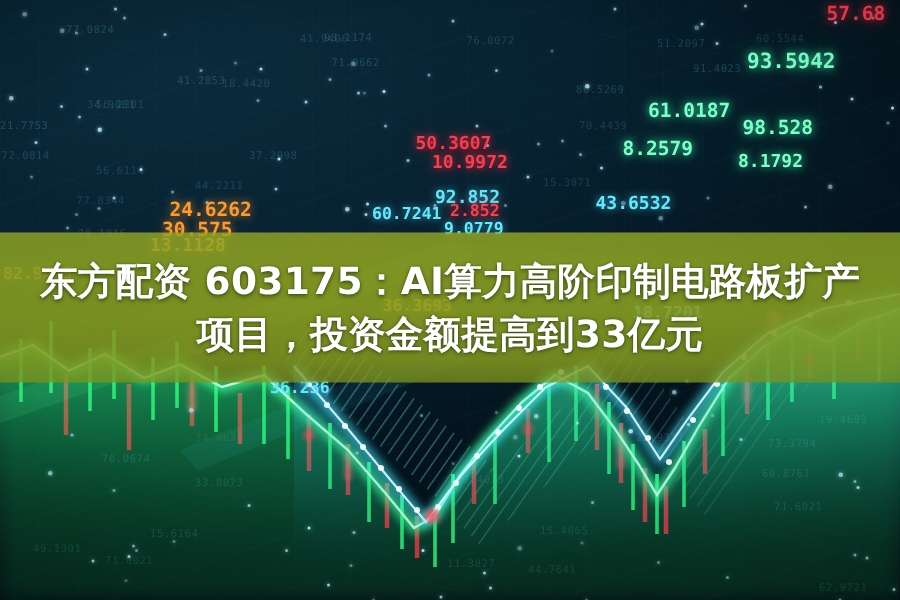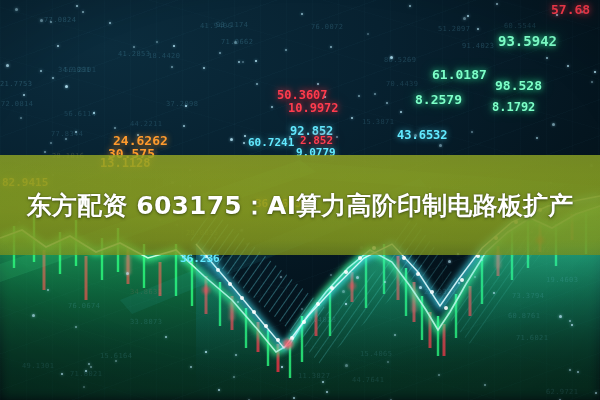--- a/index.html
+++ b/index.html
@@ -500,15 +500,16 @@
       <div class="callout c-red" style="left: 300px; top: 134px; font-size: 11px;">2.852</div>
       <div class="callout c-cyan" style="left: 296px; top: 146px; font-size: 11px;">9.0779</div>
     </div>
 
   <div class="band"></div>
   <div class="band-tint"></div>
   <div class="bg-vignette"></div>
 
   <div class="headline">
     <div class="hl-line">东方配资 603175：AI算力高阶印制电路板扩产</div>
+    <div class="hl-line">项目，投资金额提高到33亿元</div>
   </div>
 
 </div>
 
 </body></html>

